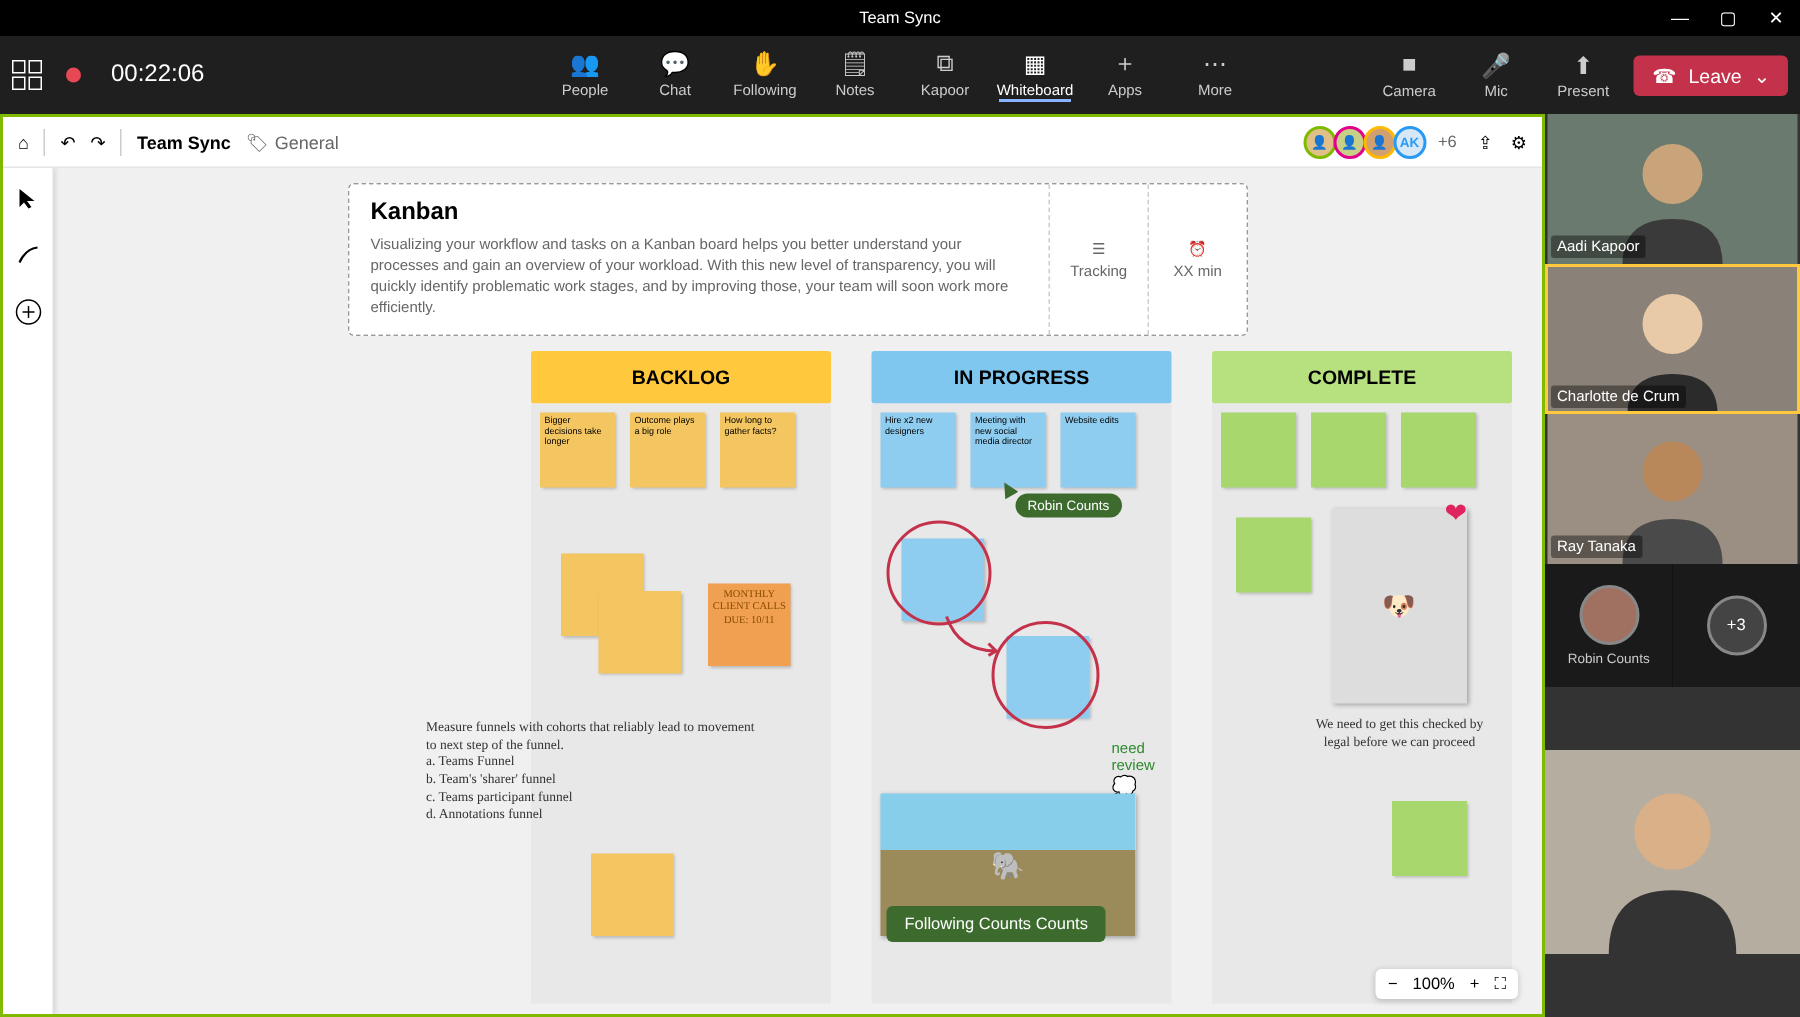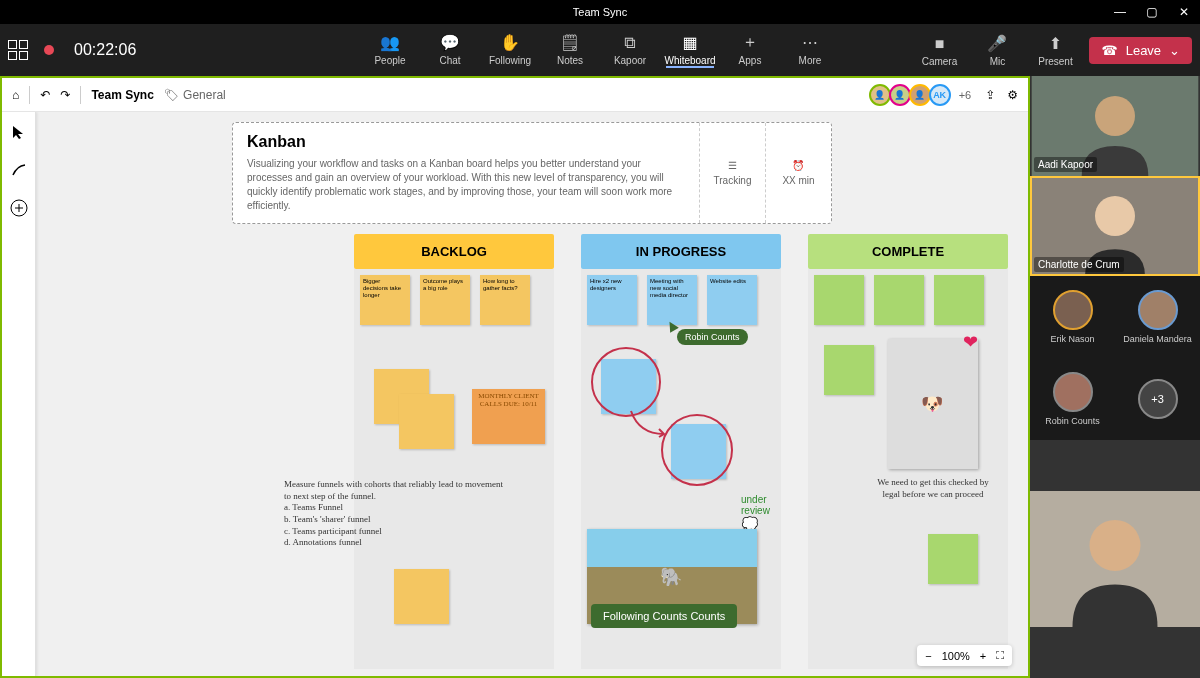--- a/index.html
+++ b/index.html
@@ -228,21 +228,21 @@
         <div class="columns">
 
           <div class="col backlog">
             <div class="col-header">BACKLOG</div>
             <div class="col-body">
               <div class="sticky y" style="left:6px;top:6px">Bigger decisions take longer</div>
               <div class="sticky y" style="left:66px;top:6px">Outcome plays a big role</div>
               <div class="sticky y" style="left:126px;top:6px">How long to gather facts?</div>
               <div class="sticky y empty" style="left:20px;top:100px;width:55px;height:55px"></div>
               <div class="sticky y empty" style="left:45px;top:125px;width:55px;height:55px"></div>
-              <div class="sticky o" style="left:118px;top:120px;width:73px;height:55px;text-align:center">MONTHLY CLIENT CALLS DUE: 10/11</div>
+              <div class="sticky o" style="left:118px;top:120px;width:55px;height:55px;text-align:center">MONTHLY CLIENT CALLS DUE: 10/11</div>
               <div class="hand" style="left:-70px;top:210px;width:220px;white-space:pre-line">Measure funnels with cohorts that reliably lead to movement to next step of the funnel.
   a. Teams Funnel
   b. Team's 'sharer' funnel
   c. Teams participant funnel
   d. Annotations funnel</div>
               <div class="sticky y empty" style="left:40px;top:300px;width:55px;height:55px"></div>
             </div>
           </div>
 
           <div class="col progress">
@@ -254,21 +254,21 @@
               <div class="cursor-green" style="left:86px;top:52px"></div>
               <div class="tag-pill" style="left:96px;top:60px">Robin Counts</div>
               <div class="sticky b empty" style="left:20px;top:90px;width:55px;height:55px"></div>
               <div class="ink-circle" style="left:10px;top:78px;width:70px;height:70px"></div>
               <div class="sticky b empty" style="left:90px;top:155px;width:55px;height:55px"></div>
               <div class="ink-circle" style="left:80px;top:145px;width:72px;height:72px"></div>
               <svg class="ink-arrow" style="left:48px;top:140px" viewBox="0 0 40 30">
                   <path d="M2 2 Q 10 25 35 25" stroke="#c4314b" fill="none" stroke-width="2"></path>
                   <path d="M30 20 L35 25 L30 28" stroke="#c4314b" fill="none" stroke-width="2"></path>
                 </svg>
-              <div class="review-bubble" style="left:160px;top:225px"><span>under review</span><br><span style="font-size:14px">💭</span></div>
+              <div class="review-bubble" style="left:160px;top:225px"><span>need review</span><br><span style="font-size:14px">💭</span></div>
               <div class="img-block" style="left:6px;top:260px;width:170px;height:95px;background:linear-gradient(#87ceeb 40%,#9b8b5a 40%)">🐘</div>
               <div class="follow-pill" style="left:10px;top:335px">Following Counts Counts</div>
             </div>
           </div>
 
           <div class="col complete">
             <div class="col-header">COMPLETE</div>
             <div class="col-body">
               <div class="sticky g empty" style="left:6px;top:6px"></div>
               <div class="sticky g empty" style="left:66px;top:6px"></div>
@@ -302,29 +302,27 @@
       <div class="name">Aadi Kapoor</div>
     </div>
     <div class="vid big active">
       <svg class="person-svg" viewBox="0 0 100 60">
           <rect width="100" height="60" fill="#8a8278"></rect>
           <circle cx="50" cy="24" r="12" fill="#e8c9a8"></circle>
           <path d="M32 60 Q32 44 50 44 Q68 44 68 60 Z" fill="#2b2b2b"></path>
         </svg>
       <div class="name">Charlotte de Crum</div>
     </div>
-    <div class="avatar-row">
-      <div class="cell">
-          <div class="circ" style="border-color:#e0a030;background:#7a6050"></div>
-          <div class="nm">Erik Nason</div>
-        </div>
-      <div class="cell">
-          <div class="circ" style="border-color:#6a9ad0;background:#a08068"></div>
-          <div class="nm">Daniela Mandera</div>
-        </div>
+    <div class="vid big">
+      <svg class="person-svg" viewBox="0 0 100 60">
+          <rect width="100" height="60" fill="#9a8f82"></rect>
+          <circle cx="50" cy="23" r="12" fill="#b8875a"></circle>
+          <path d="M30 60 Q30 42 50 42 Q70 42 70 60 Z" fill="#4a4a4a"></path>
+        </svg>
+      <div class="name">Ray Tanaka</div>
     </div>
     <div class="avatar-row">
       <div class="cell">
           <div class="circ" style="background:#a07060"></div>
           <div class="nm">Robin Counts</div>
         </div>
       <div class="cell">
           <div class="circ" style="background:#444;display:flex;align-items:center;justify-content:center;color:#fff;font-size:11px">+3</div>
         </div>
     </div>

